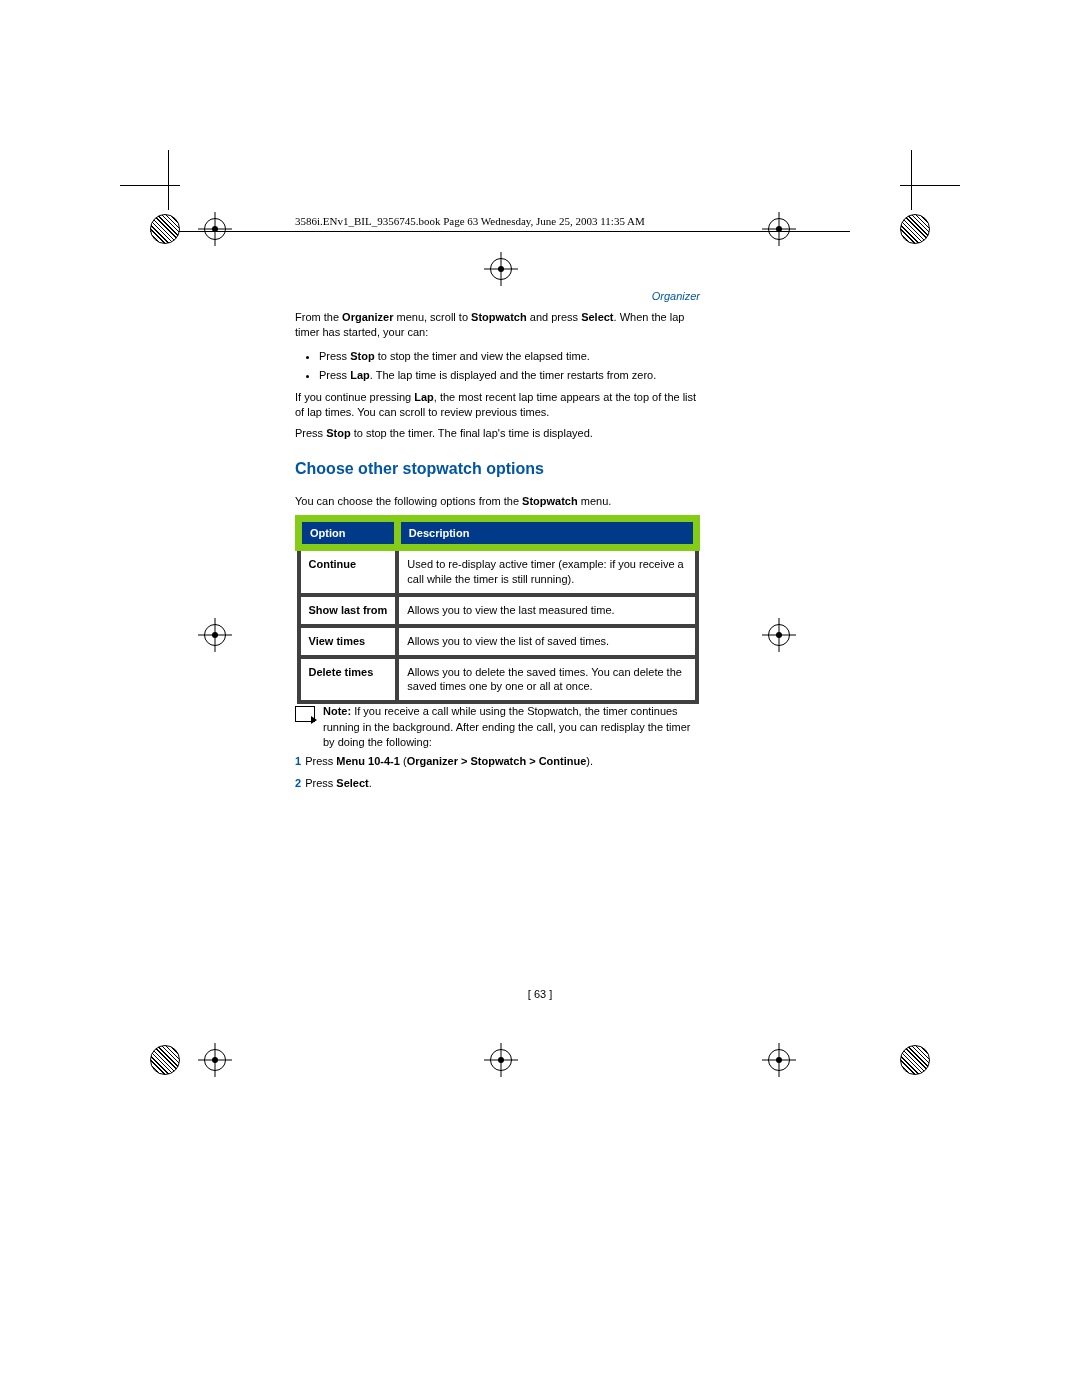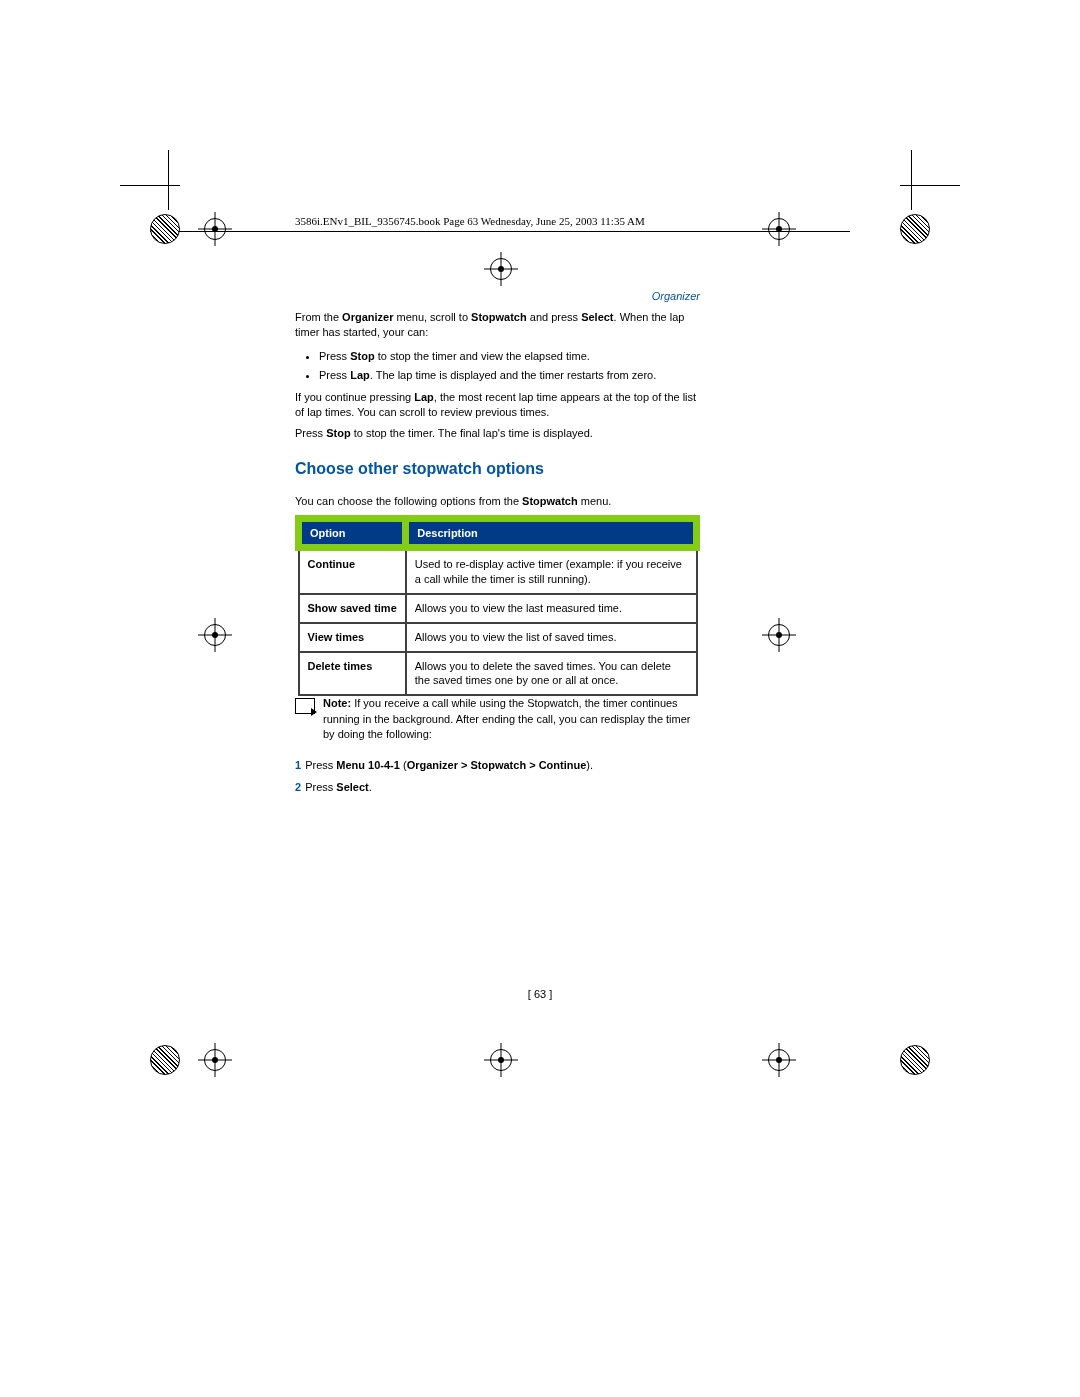--- a/index.html
+++ b/index.html
@@ -111,21 +111,21 @@
   }
   table.opts th {
     background: #003a88;
     color: #fff;
     text-align: left;
     font-weight: bold;
     padding: 5px 8px;
     border: 7px solid #84cc16;
   }
   table.opts td {
-    border: 2px solid #404040;
+    border: 4px solid #404040;
     padding: 6px 8px;
     vertical-align: top;
     line-height: 1.35;
   }
   table.opts td.optcell { font-weight: bold; white-space: nowrap; }
 
   .note-block {
     display: flex;
     line-height: 1.4;
   }
@@ -146,21 +146,21 @@
     width: 0;
     height: 0;
     border-left: 6px solid #000;
     border-top: 4px solid transparent;
     border-bottom: 4px solid transparent;
   }
 
   ol.steps {
     list-style: none;
     padding-left: 0;
-    margin: 16px 0 0 0;
+    margin: 4px 0 0 0;
   }
   ol.steps li { margin-bottom: 6px; line-height: 1.4; }
   ol.steps .num { color: #0055a5; font-weight: bold; margin-right: 4px; }
 
   .page-number {
     position: absolute;
     left: 0;
     right: 0;
     text-align: center;
     font-size: 11px;
@@ -259,21 +259,21 @@
     <tbody>
         <tr>
       <th>Option</th>
       <th>Description</th>
     </tr>
     <tr>
       <td class="optcell">Continue</td>
       <td>Used to re-display active timer (example: if you receive a call while the timer is still running).</td>
     </tr>
     <tr>
-      <td class="optcell">Show saved time</td>
+      <td class="optcell">Show last from</td>
       <td>Allows you to view the last measured time.</td>
     </tr>
     <tr>
       <td class="optcell">View times</td>
       <td>Allows you to view the list of saved times.</td>
     </tr>
     <tr>
       <td class="optcell">Delete times</td>
       <td>Allows you to delete the saved times. You can delete the saved times one by one or all at once.</td>
     </tr>

